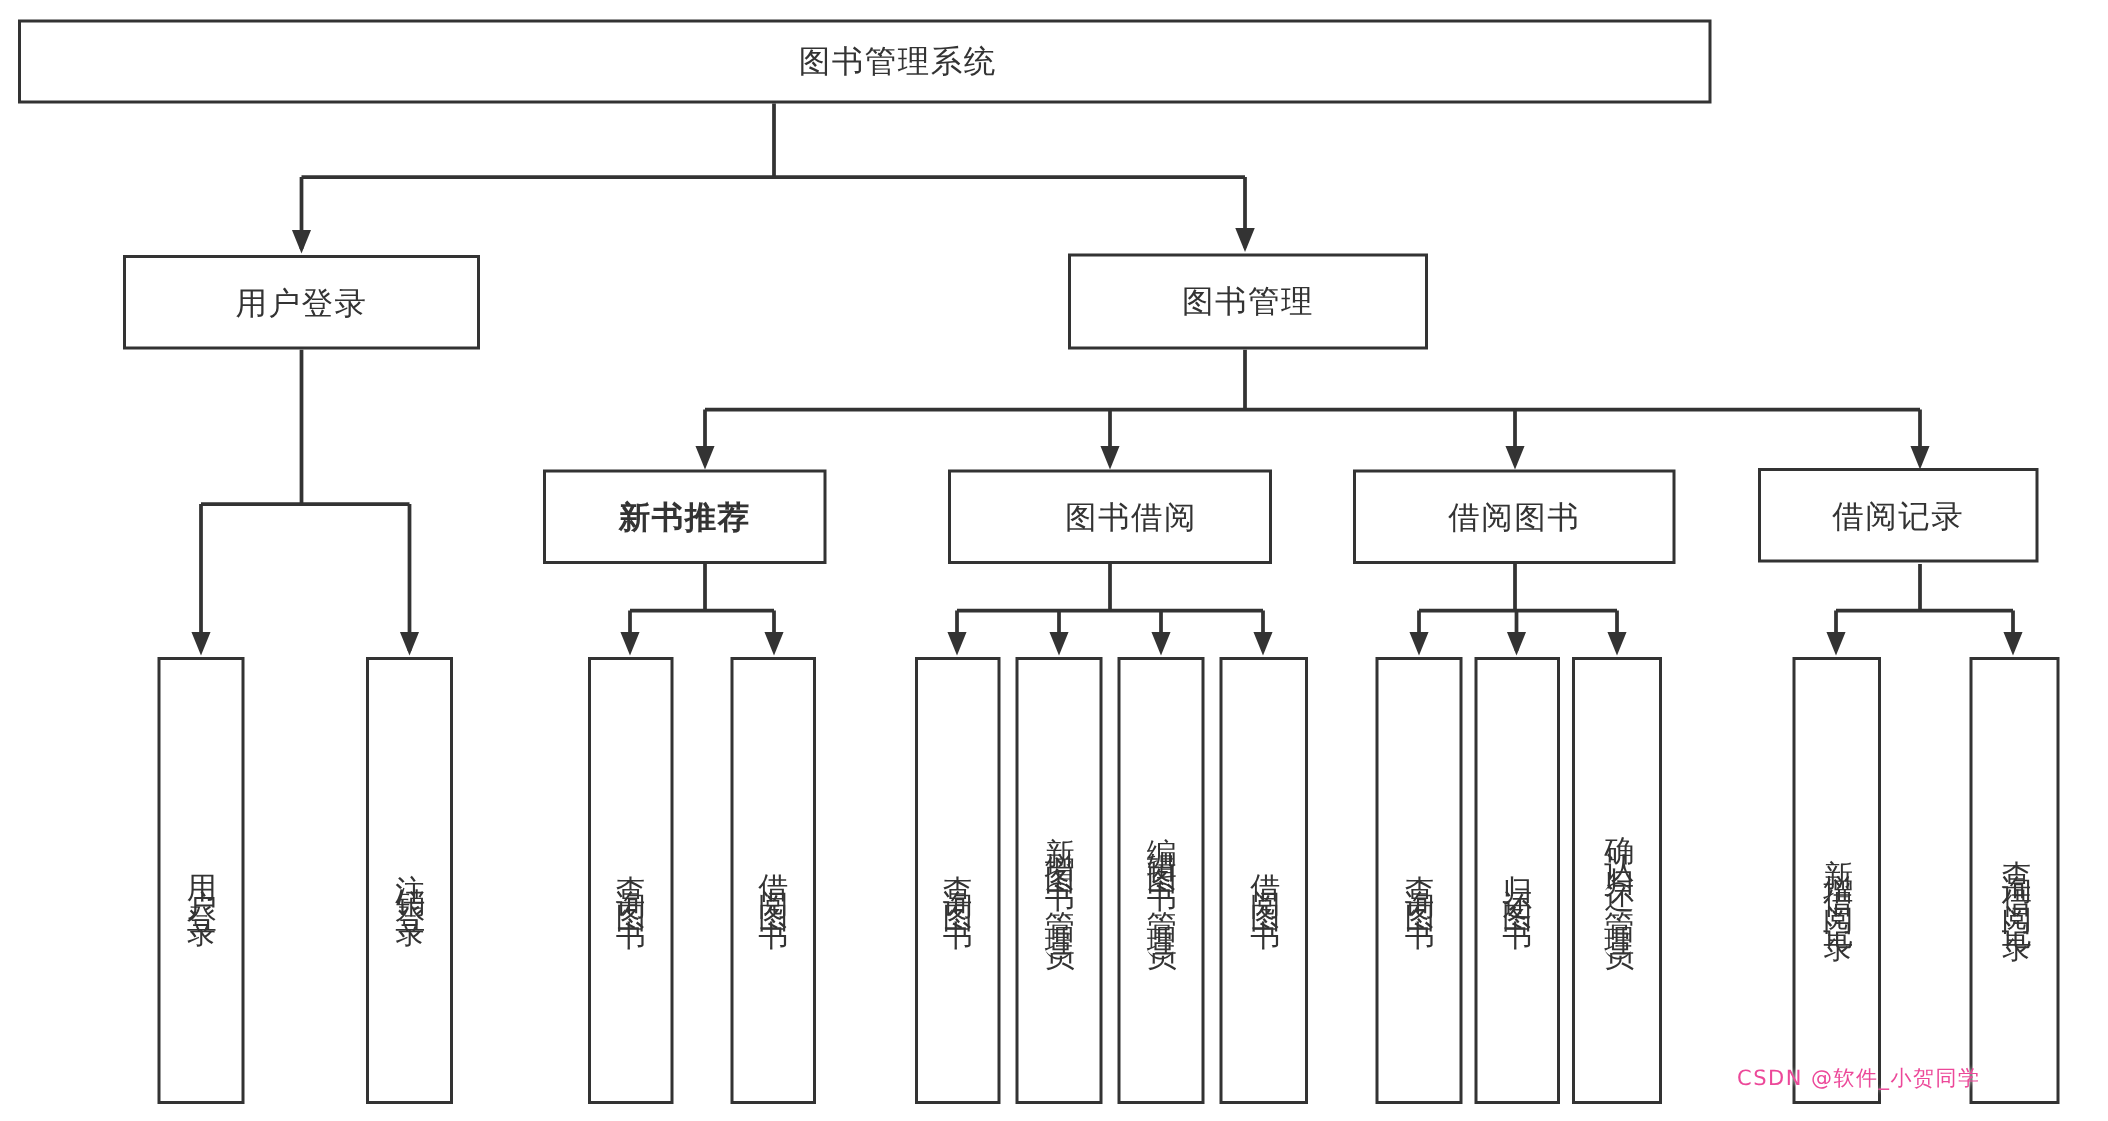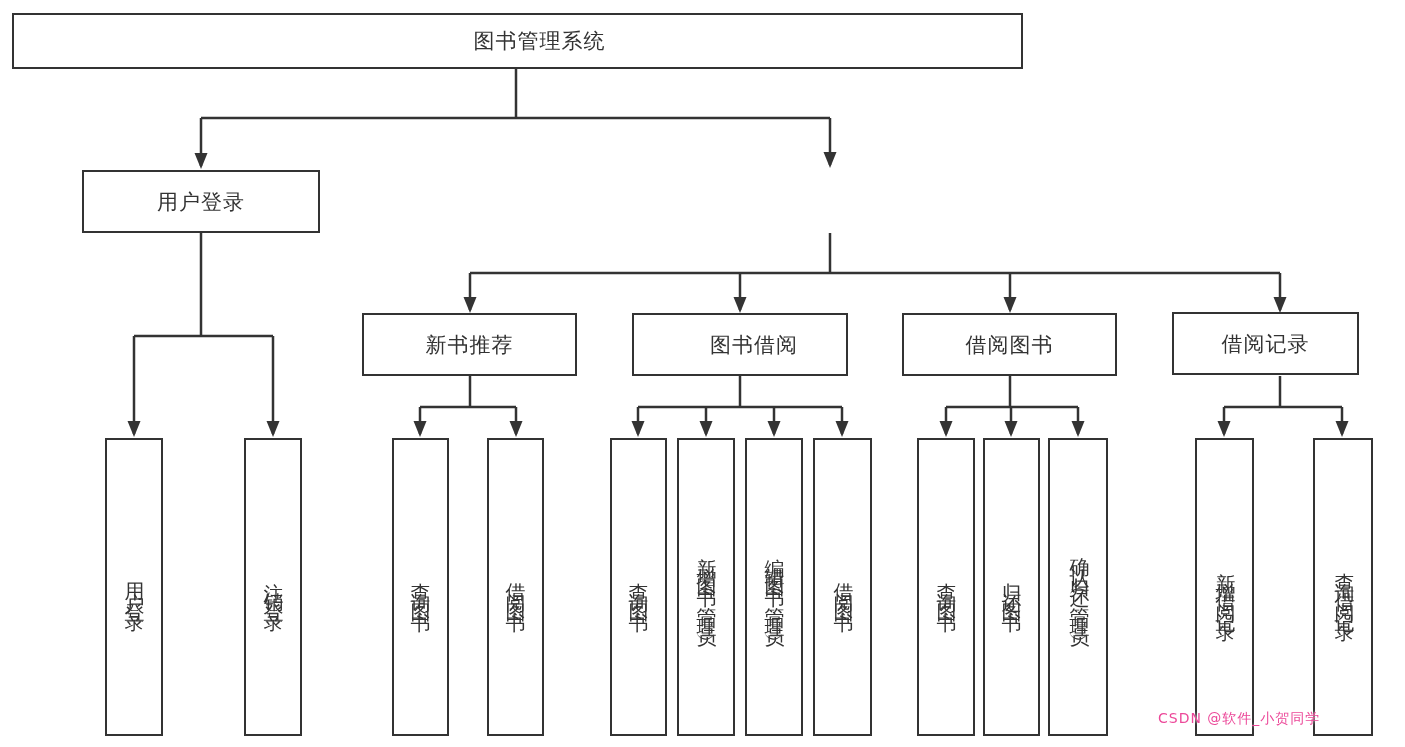--- a/index.html
+++ b/index.html
@@ -109,25 +109,26 @@
       <path d="M1011,407 V434" marker-end="url(#arrow)"></path>
       <path d="M1078,407 V434" marker-end="url(#arrow)"></path>
 
       <path d="M1280,376 V407"></path>
       <path d="M1224,407 H1342"></path>
       <path d="M1224,407 V434" marker-end="url(#arrow)"></path>
       <path d="M1342,407 V434" marker-end="url(#arrow)"></path>
     </g>
   </svg>
 
-  <div class="box" style="left:12px; top:13px; width:1011px; height:56px;padding-left:44px;">图书管理系统</div>
+  <div class="box" style="left:12px; top:13px; width:1129px; height:56px;padding-left:44px;">图书管理系统</div>
 
   <div class="box" style="left:82px; top:170px; width:238px; height:63px;">用户登录</div>
+  <div class="box" style="left:712px; top:169px; width:240px; height:64px;">图书管理</div>
 
-  <div class="box" style="left:362px; top:313px; width:215px; height:63px;">新书推荐</div>
+  <div class="box" style="left:362px; top:313px; width:189px; height:63px;font-weight:bold;">新书推荐</div>
   <div class="box" style="left:632px; top:313px; width:216px; height:63px;padding-left:28px;">图书借阅</div>
   <div class="box" style="left:902px; top:313px; width:215px; height:63px;">借阅图书</div>
   <div class="box" style="left:1172px; top:312px; width:187px; height:63px;">借阅记录</div>
 
   <div class="leaf" style="left:105px;">用户登录</div>
   <div class="leaf" style="left:244px;">注销登录</div>
 
   <div class="leaf" style="left:392px; width:57px;">查询图书</div>
   <div class="leaf" style="left:487px; width:57px;">借阅图书</div>
 

